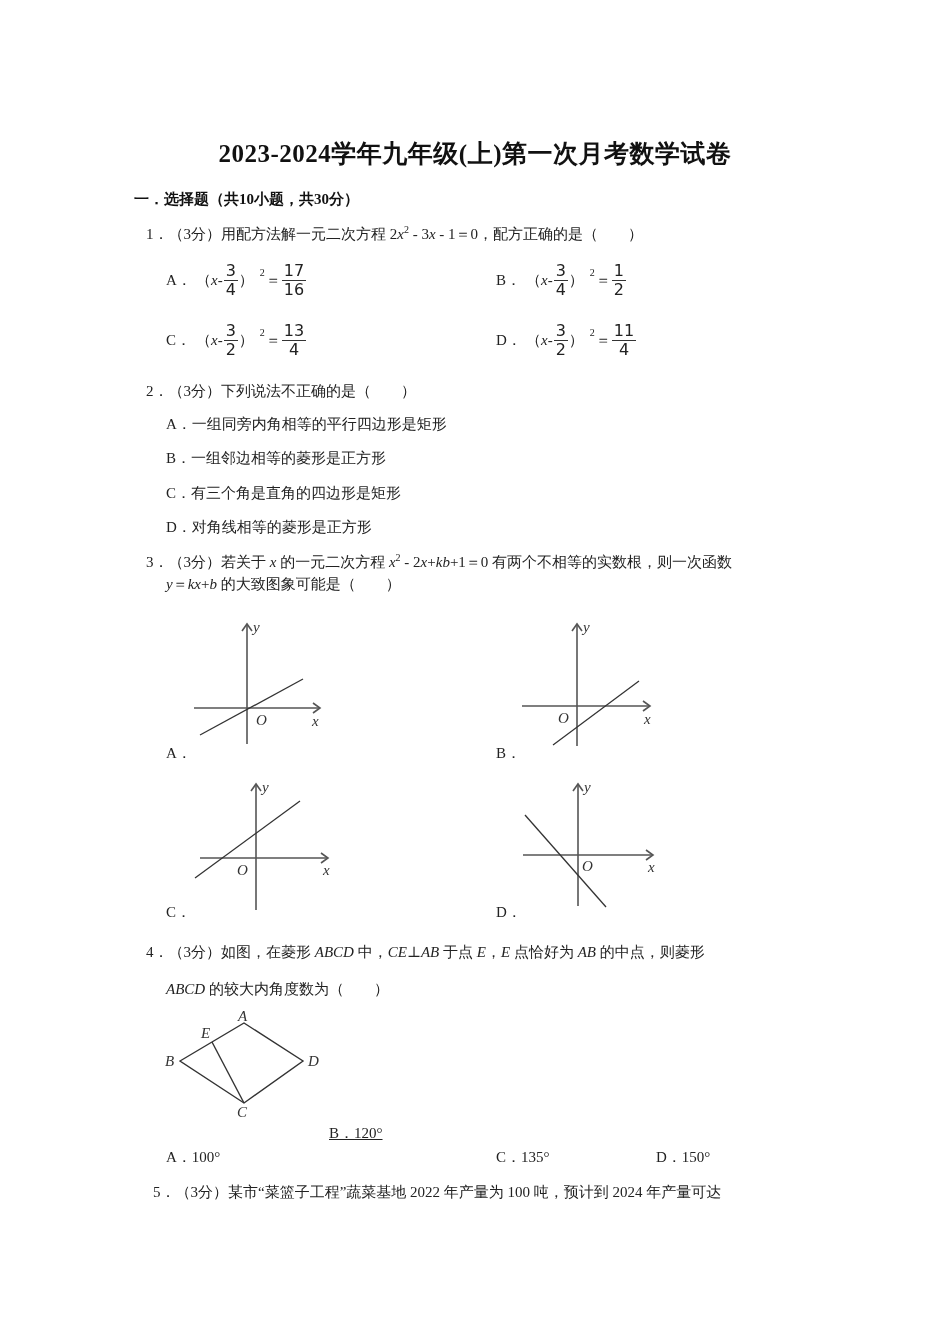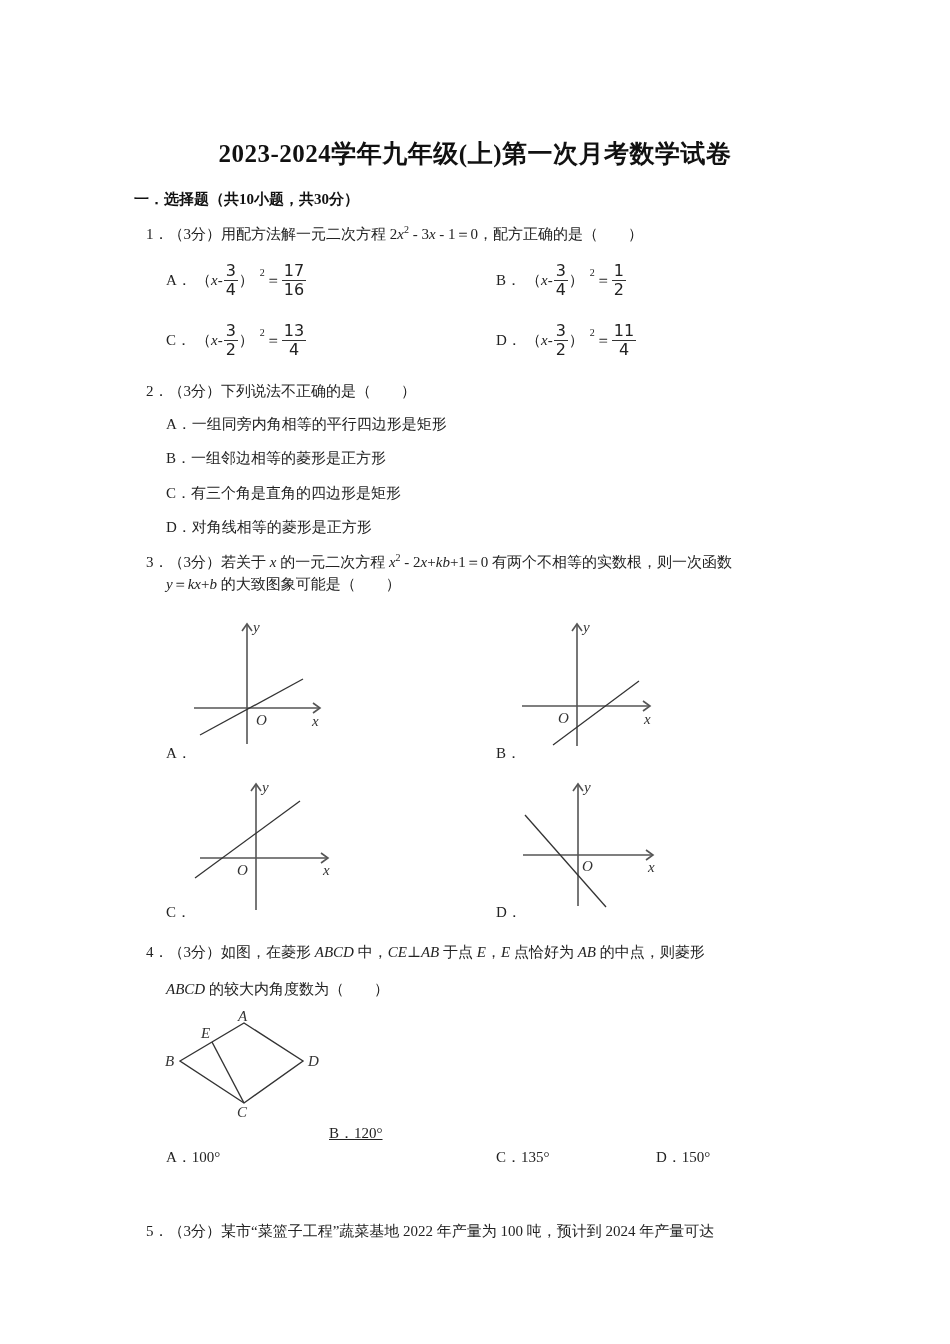--- a/index.html
+++ b/index.html
@@ -188,15 +188,15 @@
   <text x="5" y="61">B</text>
   <text x="148" y="61">D</text>
   <text x="77" y="112">C</text>
 </svg>
 
 <div class="abs opt" style="left:166px; top:1148px;"><span>A．</span><span>100°</span></div>
 <div class="abs opt" style="left:329px; top:1124px;text-decoration:underline;"><span>B．</span><span>120°</span></div>
 <div class="abs opt" style="left:496px; top:1148px;text-align:right;"><span>C．</span><span>135°</span></div>
 <div class="abs opt" style="left:656px; top:1148px;"><span>D．</span><span>150°</span></div>
 
-<div class="abs q" style="left:146px; top:1182px;margin-top:39px;">
+<div class="abs q" style="left:153px; top:1182px;">
   <span>5．</span><span>（3分）</span><span>某市“菜篮子工程”蔬菜基地 2022 年产量为 100 吨，预计到 2024 年产量可达</span>
 </div>
 
 </body></html>

